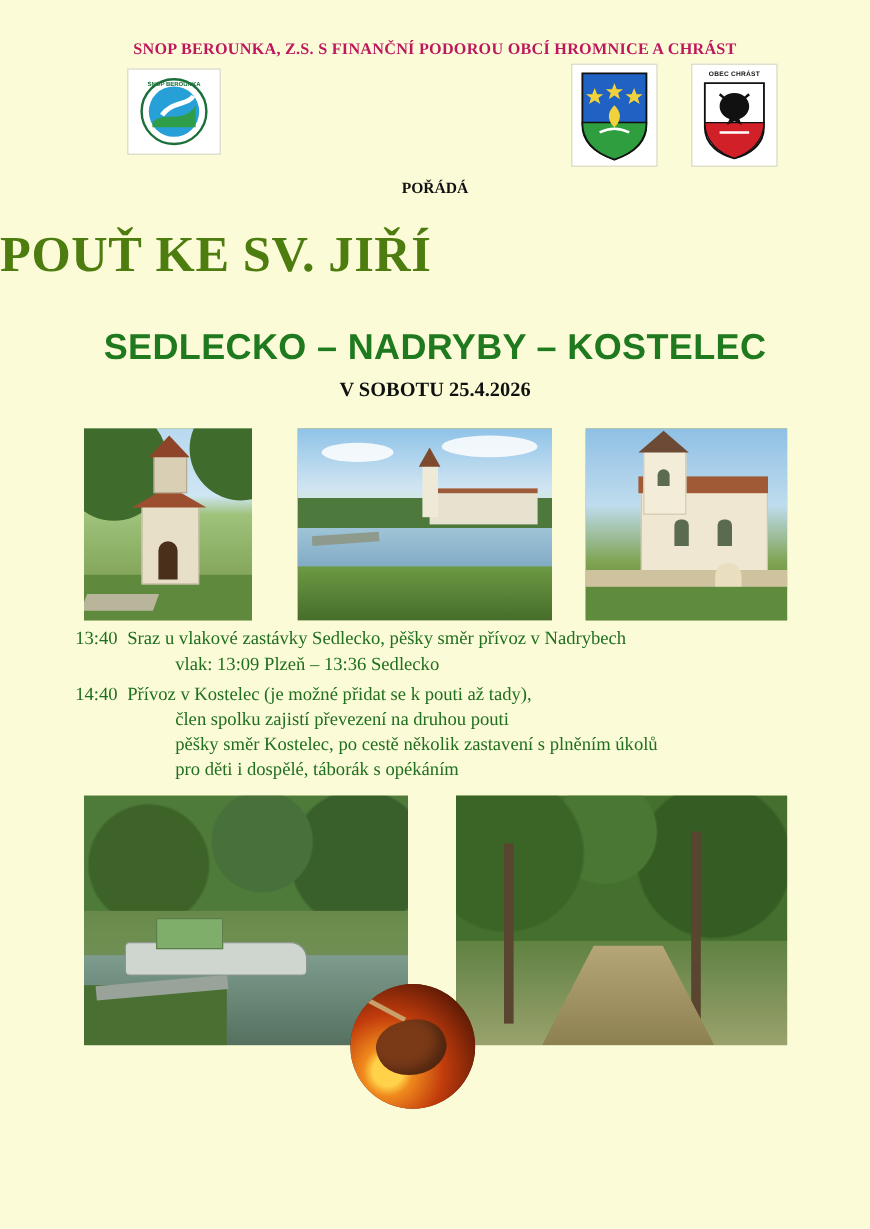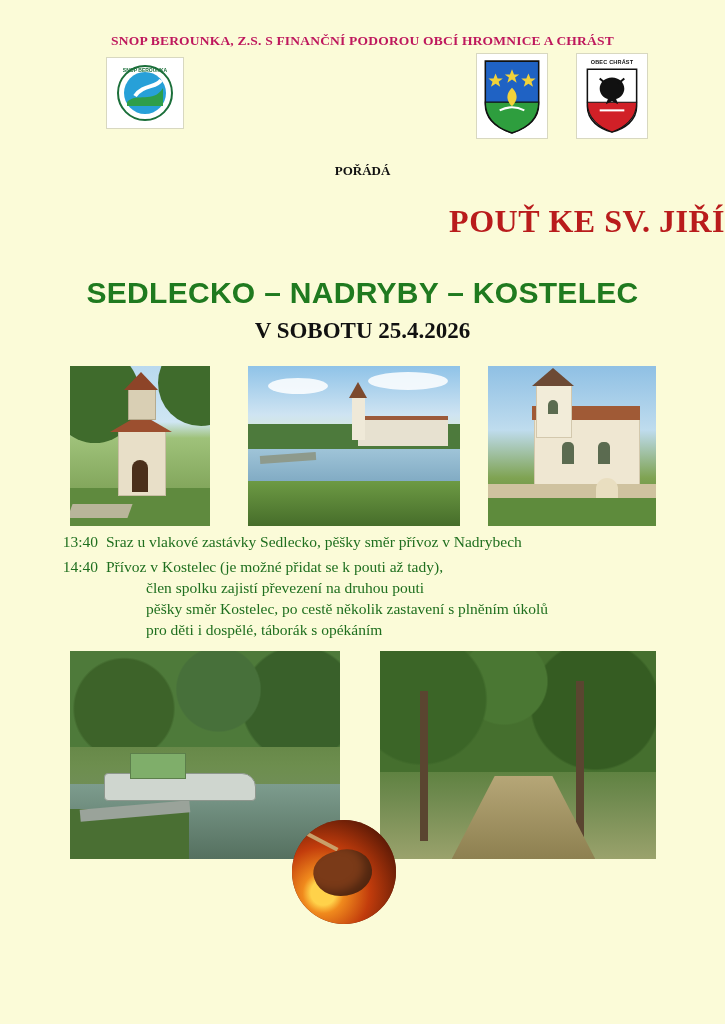--- a/index.html
+++ b/index.html
@@ -83,44 +83,44 @@
     letter-spacing: 0.2px;
     color: #111;
     font-family: "Liberation Sans", sans-serif;
   }
 
   .porada {
     text-align: center;
     font-weight: bold;
     font-size: 13px;
     color: #111;
-    margin-top: 16px;
+    margin-top: 2px;
   }
 
   .title-main {
-    text-align: right;
+    text-align: left;
     font-weight: bold;
-    font-size: 32px;
-    color: #b91c1c;
+    font-size: 42px;
+    color: #4d7c0f;
     margin-top: 24px;
     letter-spacing: 0.5px;
   }
   .title-sub {
     text-align: center;
     font-family: "Liberation Sans", sans-serif;
     font-weight: bold;
     font-size: 30px;
     color: #1f7a1f;
     margin-top: 36px;
     letter-spacing: 0.3px;
   }
   .date-line {
     text-align: center;
     font-weight: bold;
-    font-size: 23px;
+    font-size: 17px;
     color: #111;
     margin-top: 8px;
   }
 
   
   .photo-row-top {
     position: relative;
     margin-top: 22px;
     height: 160px;
   }
@@ -469,20 +469,21 @@
   </div>
 
 
   <ul class="program-list">
 
     <li class="prog-item">
       <div class="prog-first">
         <span class="prog-time">13:40</span>
         <span class="prog-text">Sraz u vlakové zastávky Sedlecko, pěšky směr přívoz v Nadrybech</span>
       </div>
+      <div class="prog-extra">vlak: 13:09 Plzeň – 13:36 Sedlecko</div>
     </li>
 
     <li class="prog-item">
       <div class="prog-first">
         <span class="prog-time">14:40</span>
         <span class="prog-text">Přívoz v Kostelec (je možné přidat se k pouti až tady),</span>
       </div>
       <div class="prog-extra">člen spolku zajistí převezení na druhou pouti</div>
       <div class="prog-extra">pěšky směr Kostelec, po cestě několik zastavení s plněním úkolů</div>
       <div class="prog-extra">pro děti i dospělé, táborák s opékáním</div>

